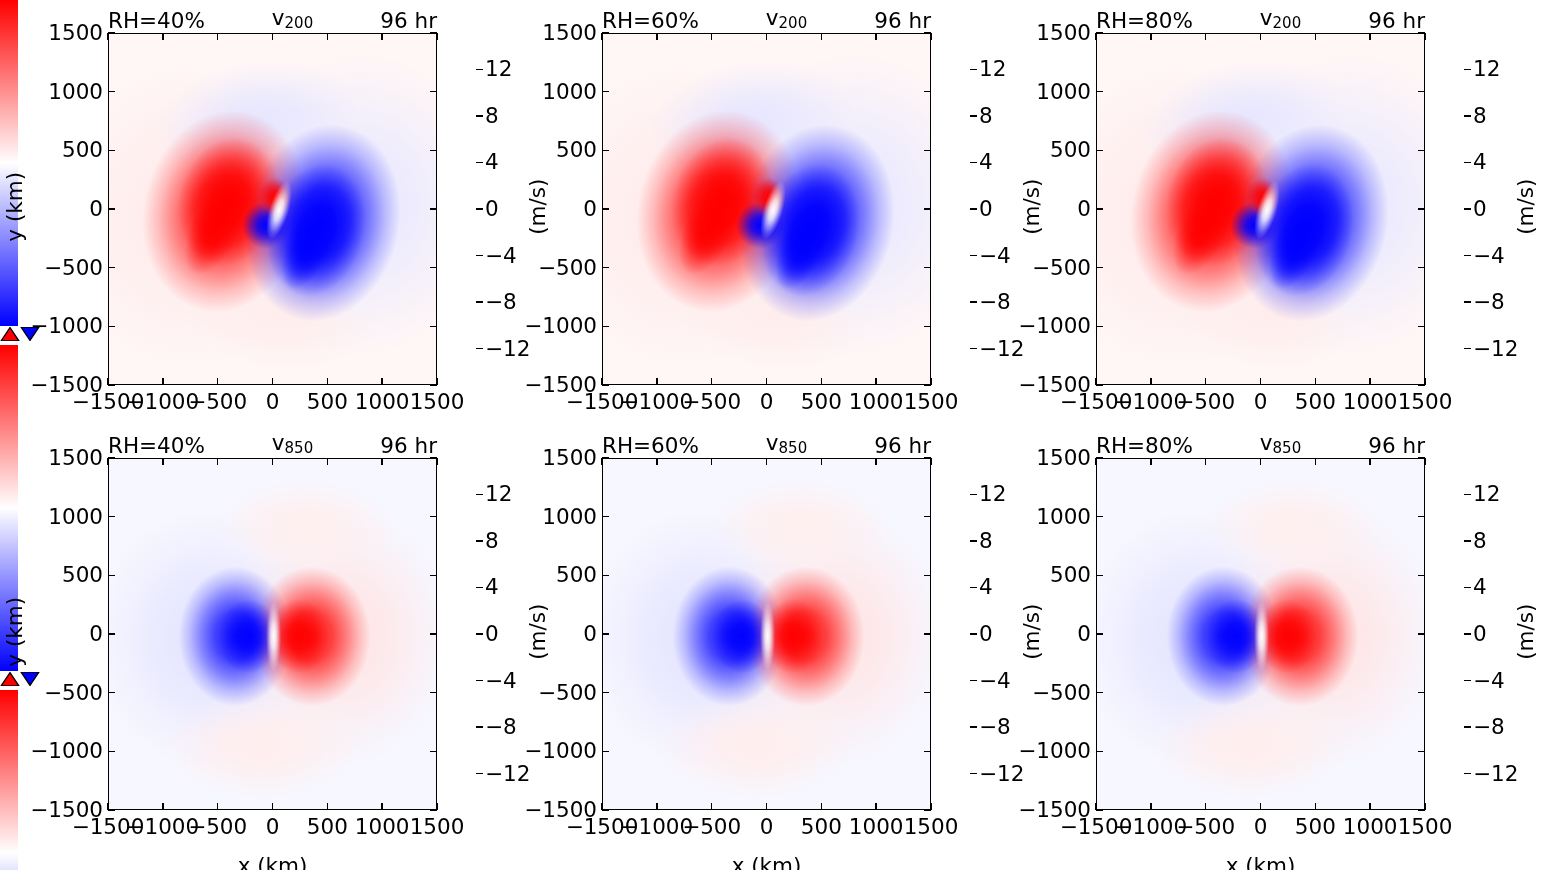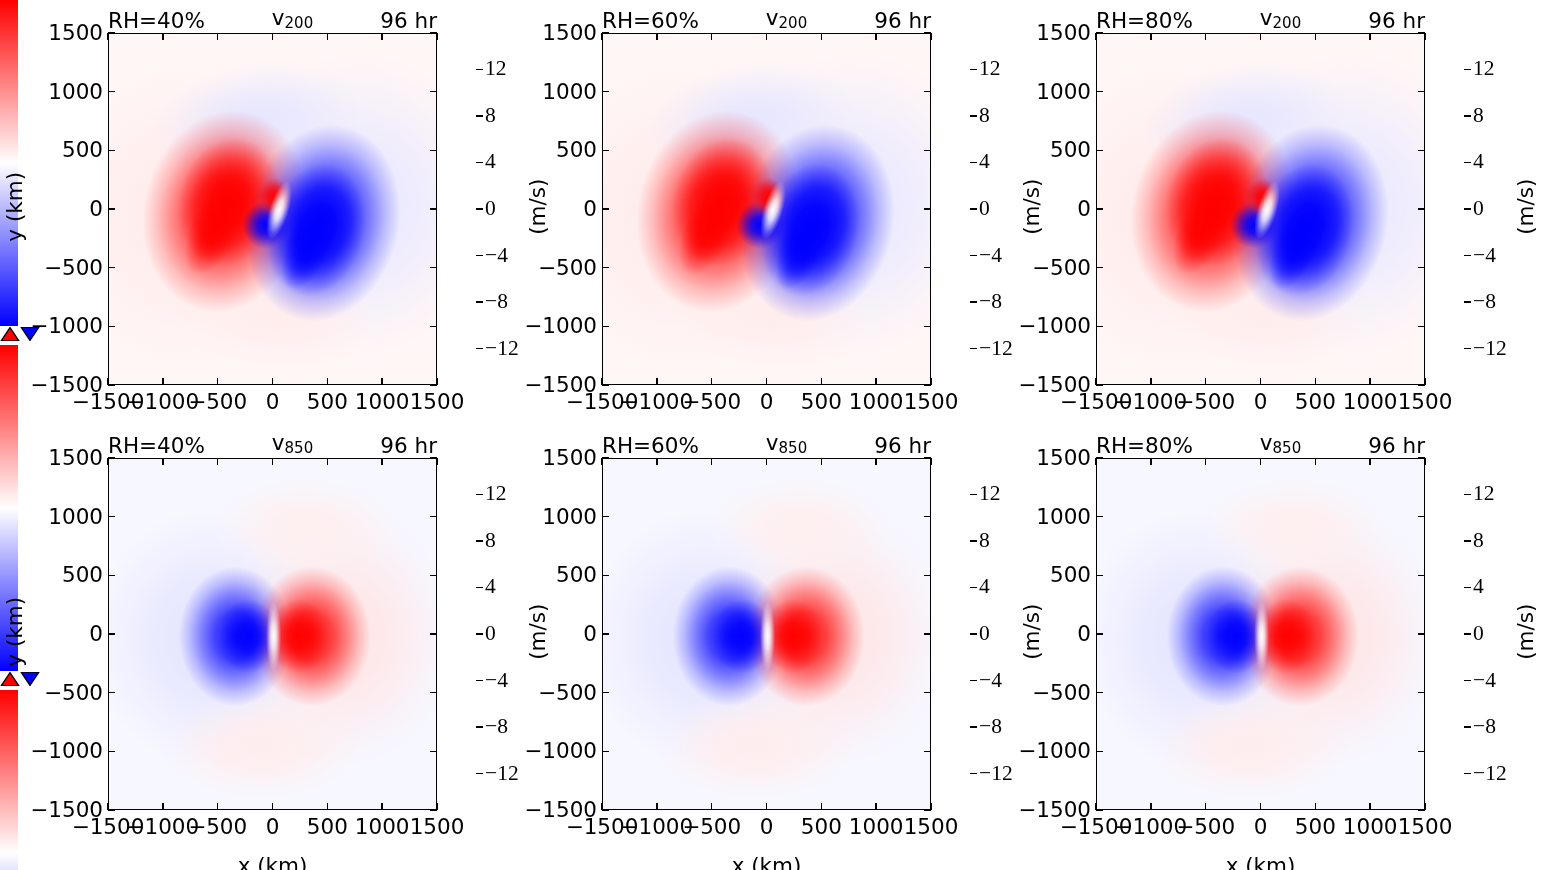--- a/index.html
+++ b/index.html
@@ -66,21 +66,20 @@
   }
 
   .tick-mark{position:absolute;background:#000;}
 
   .cbar{position:absolute;}
   .cbtick{
     position:absolute;
     font-size:21.5px;
     white-space:nowrap;
     line-height:1;
-    font-family:Liberation Serif, serif;
   }
   .cbtick-mark{position:absolute;background:#000;height:1.4px;}
   .cblabel{
     position:absolute;
     font-size:21.5px;
     white-space:nowrap;
     transform-origin:50% 50%;
     transform:rotate(-90deg);
     line-height:1;
   }

